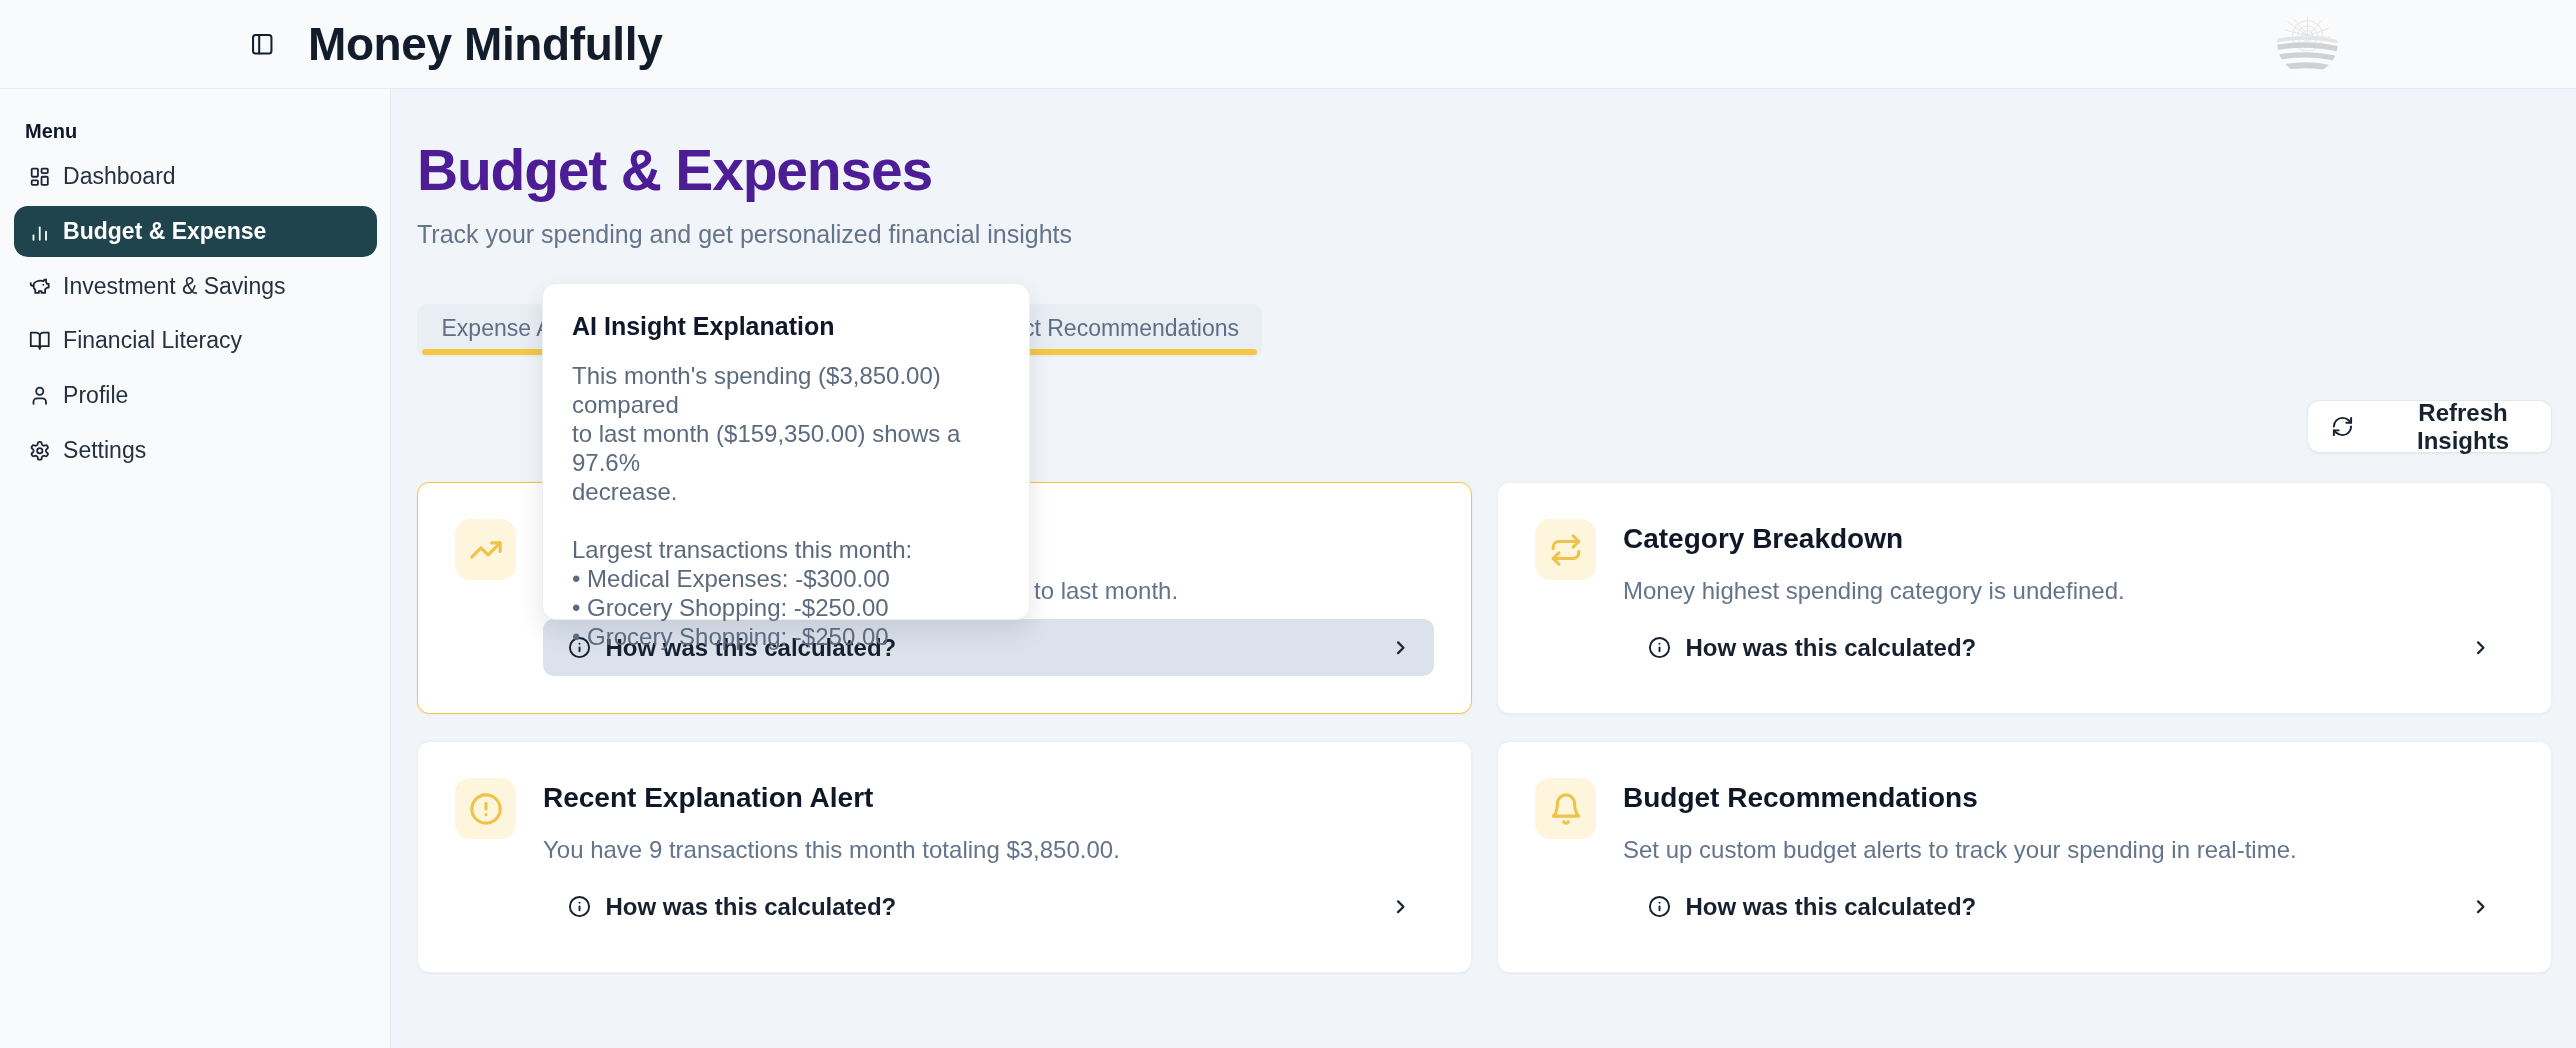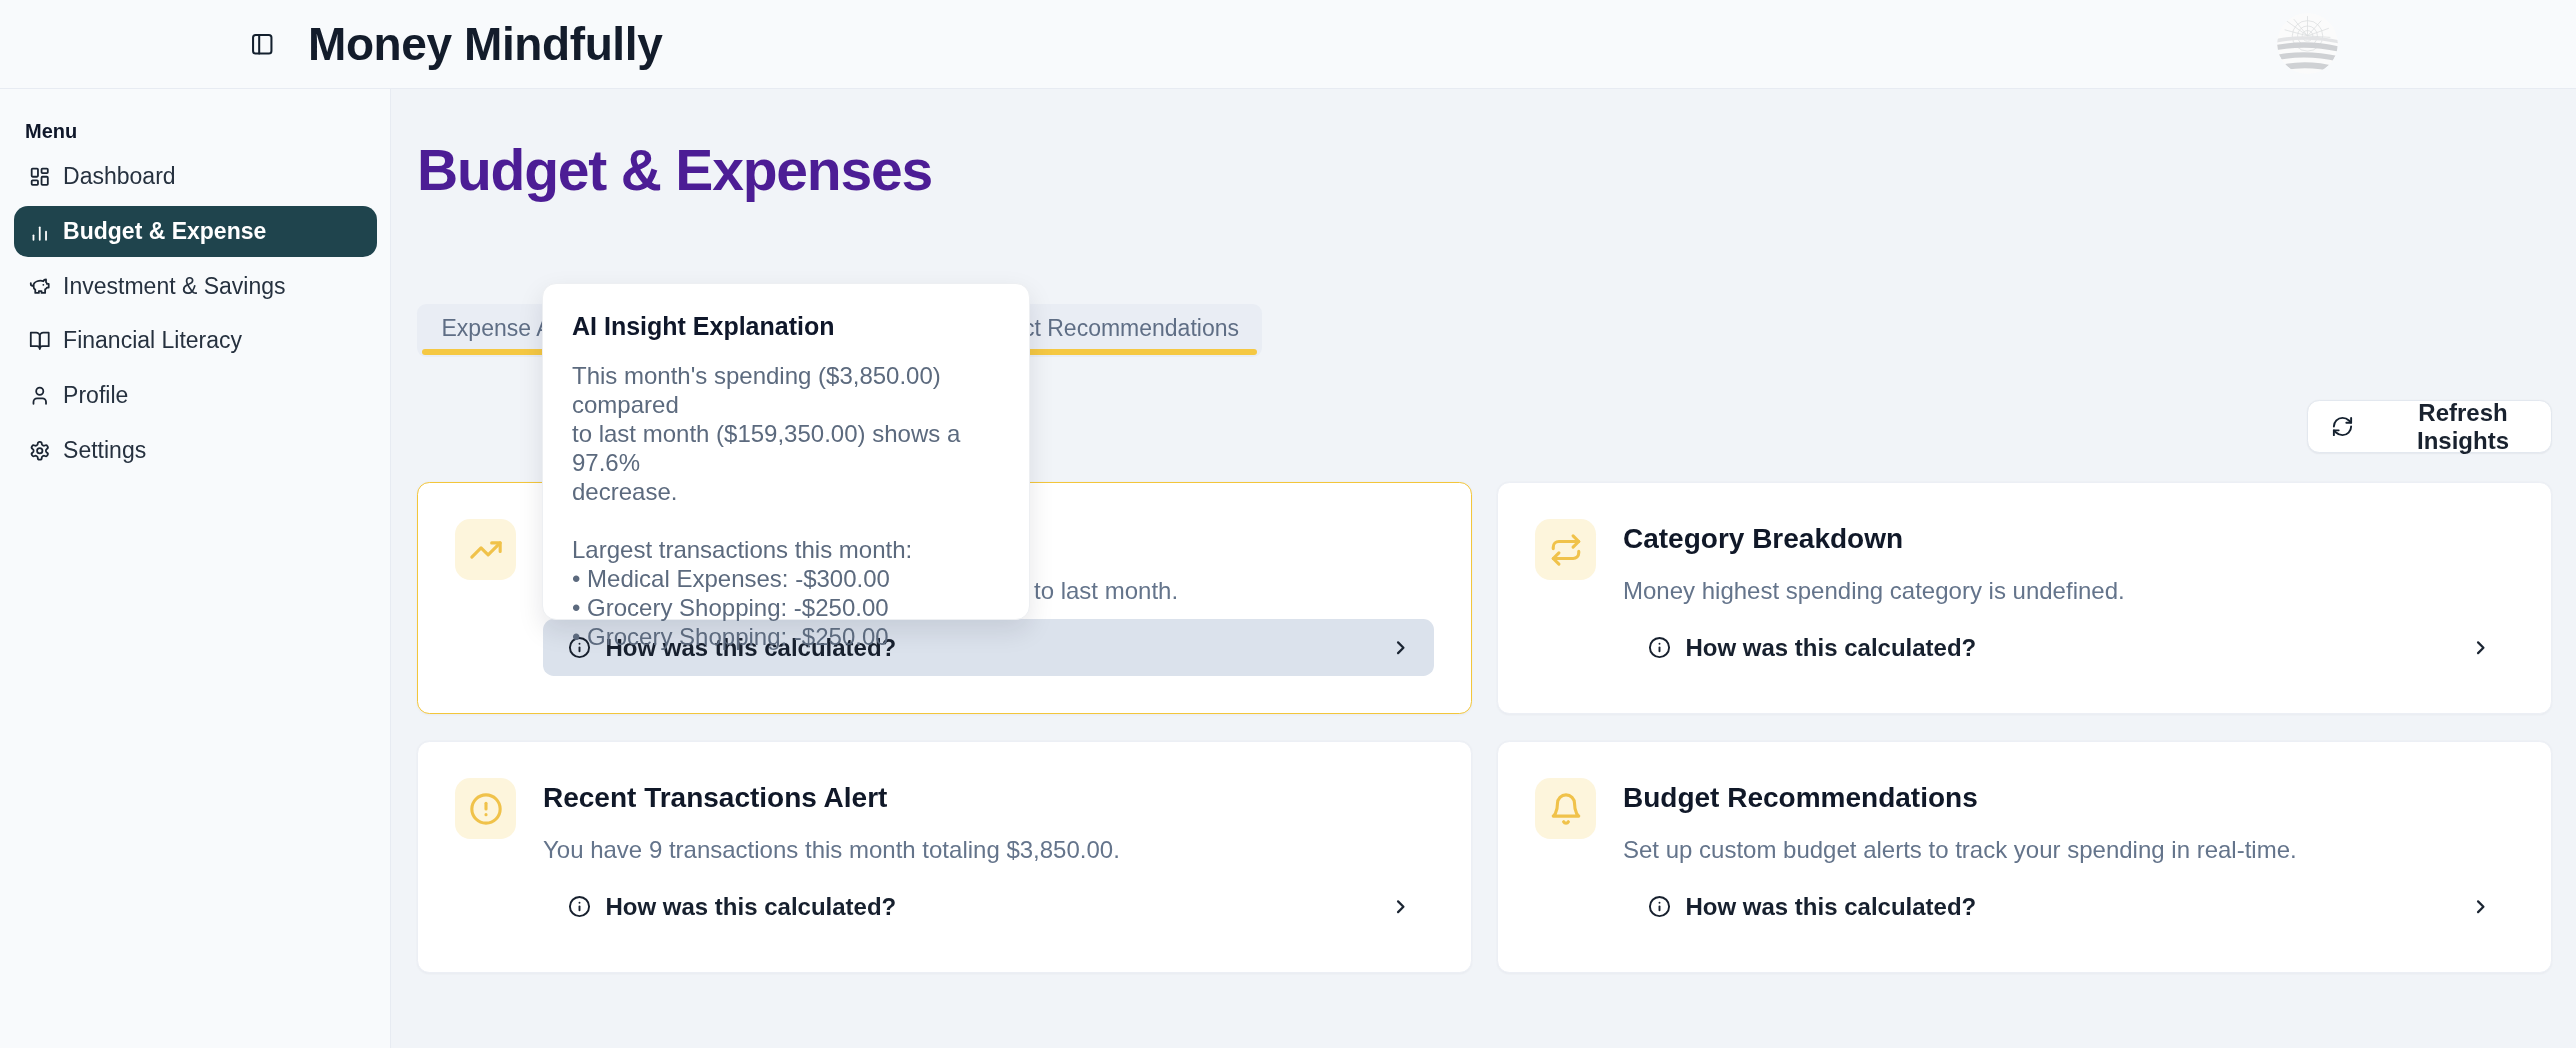--- a/index.html
+++ b/index.html
@@ -244,20 +244,21 @@
       </span>
       <span>Settings</span>
     </div>
 
   </div>
 </div>
 
 <div class="main">
 
   <h1 class="page-title">Budget &amp; Expenses</h1>
+  <div class="page-subtitle">Track your spending and get personalized financial insights</div>
 
   <div class="tabbar">
     <div class="tab left">Expense A</div>
     <div class="tab right">ct Recommendations</div>
   </div>
 
   <button class="refresh-btn">
     <span class="ri">
       <svg viewBox="0 0 24 24" fill="none" stroke="currentColor" stroke-width="2" stroke-linecap="round" stroke-linejoin="round" width="23" height="23">
         <path d="M3 12a9 9 0 0 1 9-9 9.75 9.75 0 0 1 6.74 2.74L21 8"></path>
@@ -323,21 +324,21 @@
   </div>
 
   <div class="card c3">
     <div class="icon-box">
       <svg viewBox="0 0 24 24" fill="none" stroke="currentColor" stroke-width="2.2" stroke-linecap="round" stroke-linejoin="round">
         <circle cx="12" cy="12" r="10"></circle>
           <path d="M12 8v4"></path>
           <path d="M12 16h.01"></path>
       </svg>
     </div>
-    <div class="card-title">Recent Transactions Alert</div>
+    <div class="card-title">Recent Explanation Alert</div>
     <div class="card-desc">You have 9 transactions this month totaling $3,850.00.</div>
     <div class="link-row">
       <span class="ii">
         <svg viewBox="0 0 24 24" fill="none" stroke="currentColor" stroke-width="2" stroke-linecap="round" stroke-linejoin="round">
             <circle cx="12" cy="12" r="10"></circle>
             <path d="M12 16v-4"></path>
             <path d="M12 8h.01"></path>
           </svg>
       </span>
       <span class="lbl">How was this calculated?</span>

